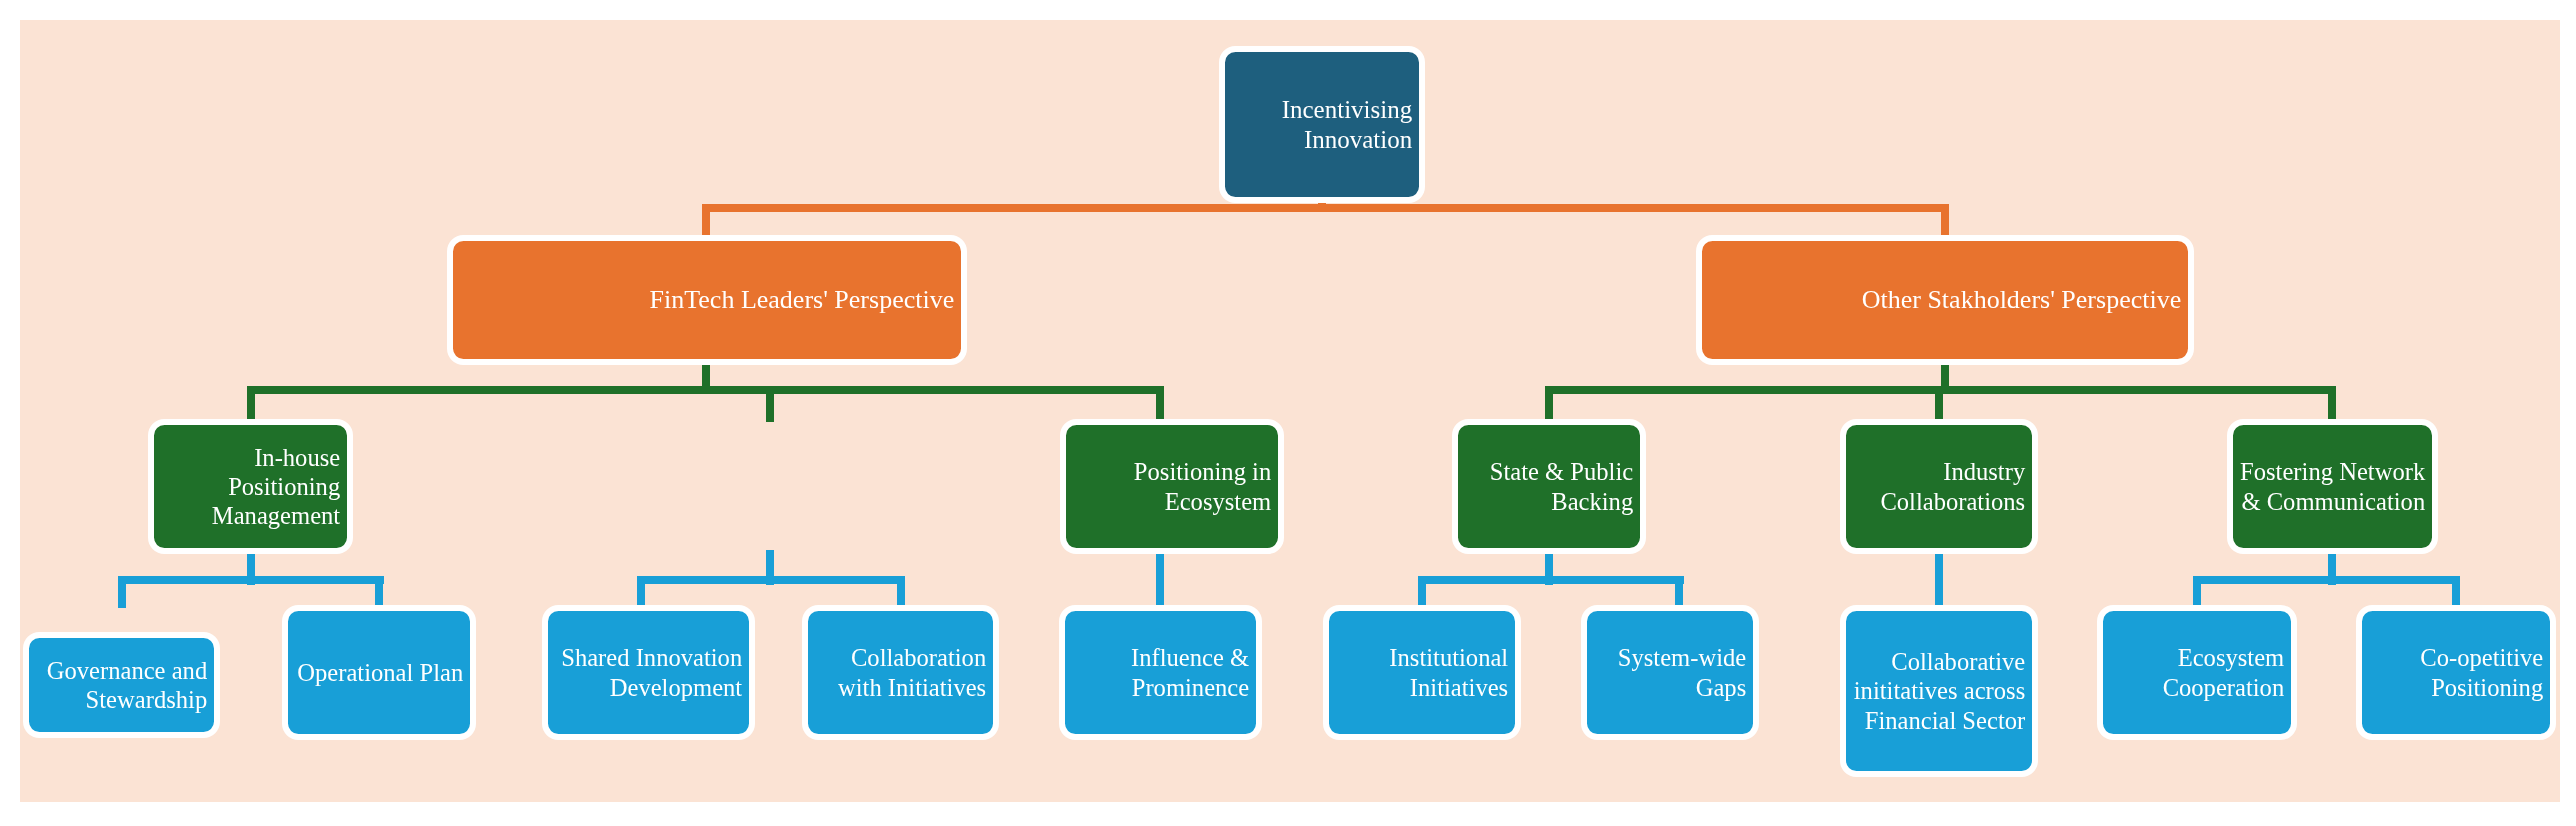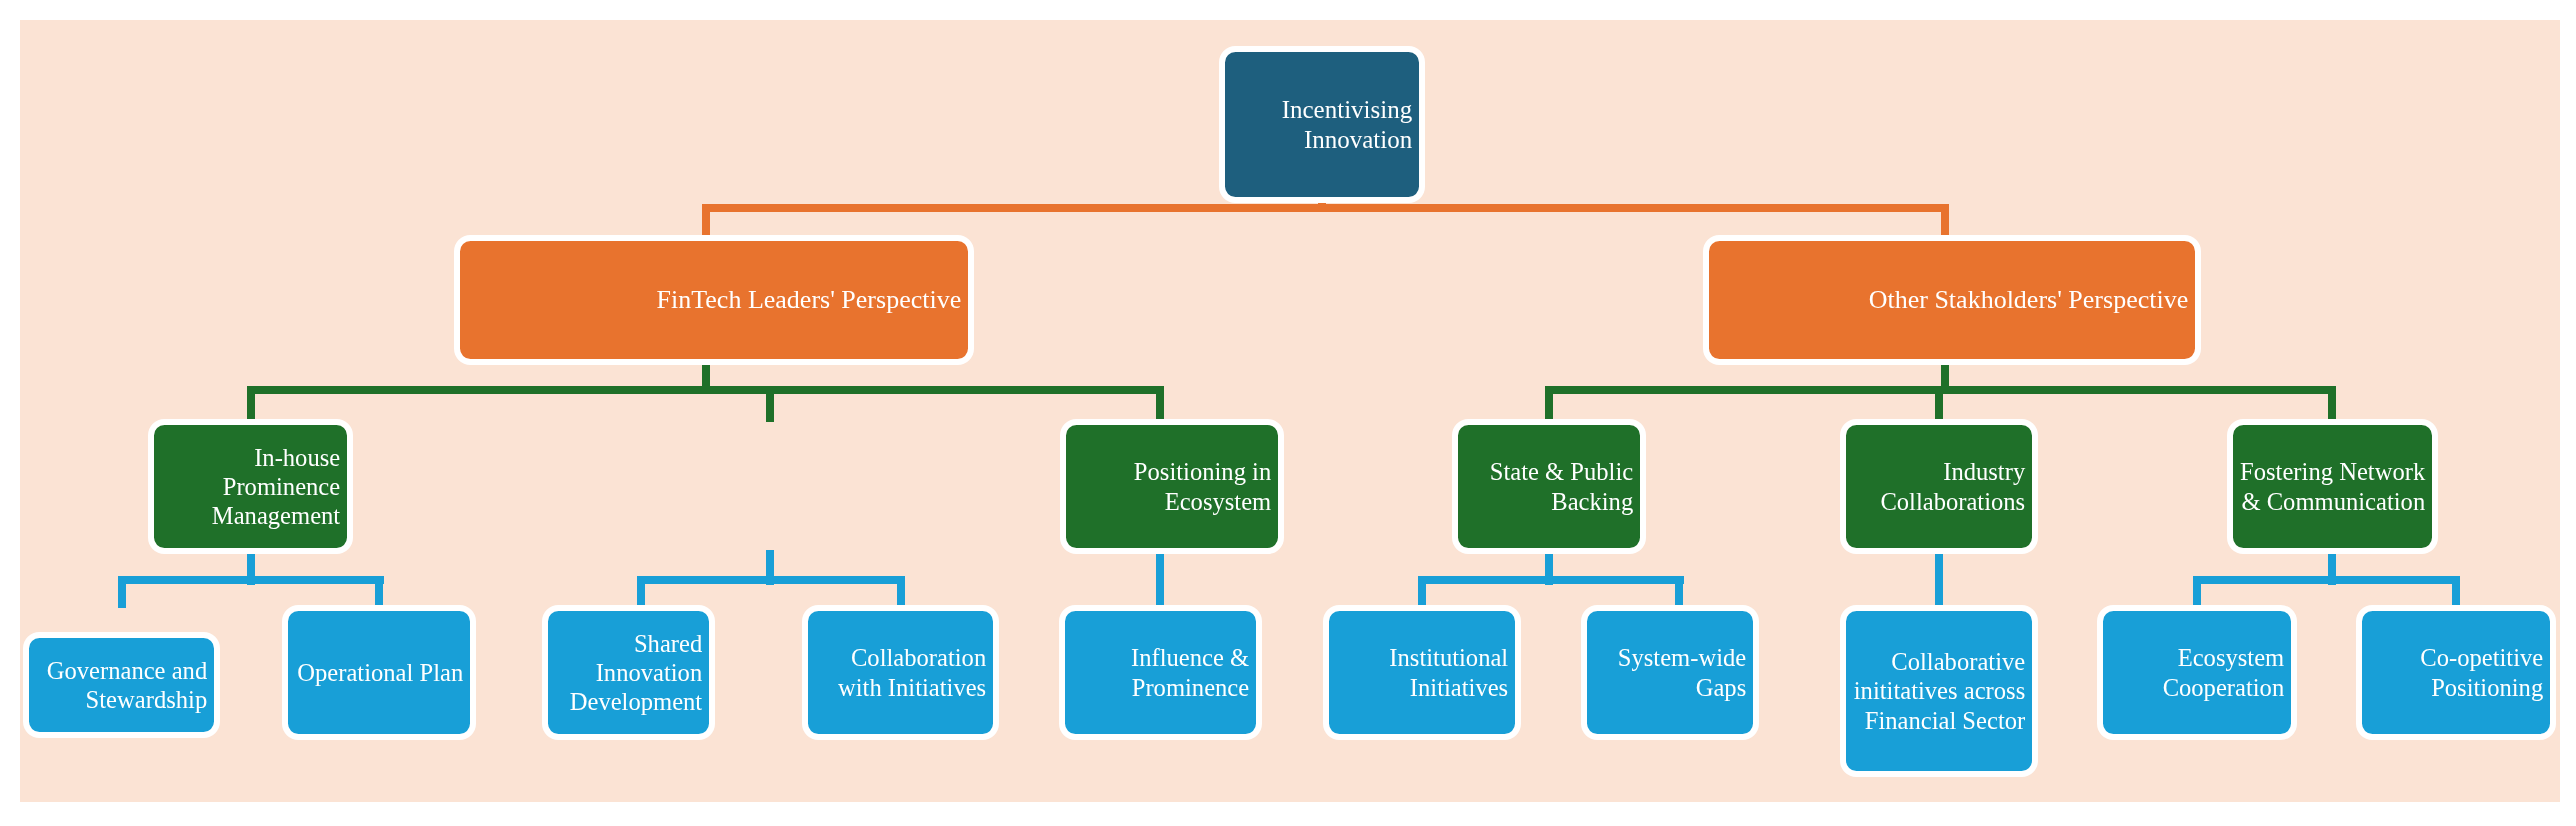--- a/index.html
+++ b/index.html
@@ -7,21 +7,21 @@
           font-family:"Liberation Serif","DejaVu Serif",serif;}
   .panel{position:absolute;left:20px;top:20px;width:2540px;height:782px;background:#fbe3d4;}
   .conn{position:absolute;}
   .c-orange{background:#e8732e;}
   .c-green{background:#1f7029;}
   .c-blue{background:#189fd7;}
   .node{position:absolute;box-sizing:border-box;border:6.8px solid #ffffff;border-radius:16.4px;
         display:flex;align-items:center;justify-content:center;text-align:right;
         color:#ffffff;padding:2.7px 6.8px;line-height:1.18;}
   .lvl1{background:#1e5f7e;font-size:25px;}
-  .lvl2{background:#e8732e;font-size:26px;margin-left:7px;}
+  .lvl2{background:#e8732e;font-size:26px;}
   .lvl3{background:#1f7029;font-size:24.6px;}
   .lvl4{background:#189fd7;font-size:24.6px;}
   .node-label{display:block;width:100%;}
 </style>
 </head>
 <body>
 
 <div class="canvas">
   <div class="panel"></div>
 
@@ -70,42 +70,42 @@
   </div>
 
   <div class="node lvl2" style="left:447px;top:235px;width:520px;height:130px">
     <span class="node-label">FinTech Leaders' Perspective</span>
   </div>
   <div class="node lvl2" style="left:1696px;top:235px;width:498px;height:130px">
     <span class="node-label">Other Stakholders' Perspective</span>
   </div>
 
   <div class="node lvl3" style="left:148px;top:419px;width:205px;height:135px">
-    <span class="node-label">In-house Prominence Management</span>
+    <span class="node-label">In-house Positioning Management</span>
   </div>
   <div class="node lvl3" style="left:1060px;top:419px;width:224px;height:135px">
     <span class="node-label">Positioning in Ecosystem</span>
   </div>
   <div class="node lvl3" style="left:1452px;top:419px;width:194px;height:135px">
     <span class="node-label">State &amp; Public Backing</span>
   </div>
   <div class="node lvl3" style="left:1840px;top:419px;width:198px;height:135px">
     <span class="node-label">Industry Collaborations</span>
   </div>
   <div class="node lvl3" style="left:2227px;top:419px;width:211px;height:135px">
     <span class="node-label">Fostering Network &amp; Communication</span>
   </div>
 
   <div class="node lvl4" style="left:23px;top:632px;width:197px;height:106px">
     <span class="node-label">Governance and Stewardship</span>
   </div>
   <div class="node lvl4" style="left:282px;top:605px;width:194px;height:135px">
     <span class="node-label">Operational Plan</span>
   </div>
-  <div class="node lvl4" style="left:542px;top:605px;width:173px;height:135px">
+  <div class="node lvl4" style="left:542px;top:605px;width:213px;height:135px">
     <span class="node-label">Shared Innovation Development</span>
   </div>
   <div class="node lvl4" style="left:802px;top:605px;width:197px;height:135px">
     <span class="node-label">Collaboration with Initiatives</span>
   </div>
   <div class="node lvl4" style="left:1059px;top:605px;width:203px;height:135px">
     <span class="node-label">Influence &amp; Prominence</span>
   </div>
   <div class="node lvl4" style="left:1323px;top:605px;width:198px;height:135px">
     <span class="node-label">Institutional Initiatives</span>

